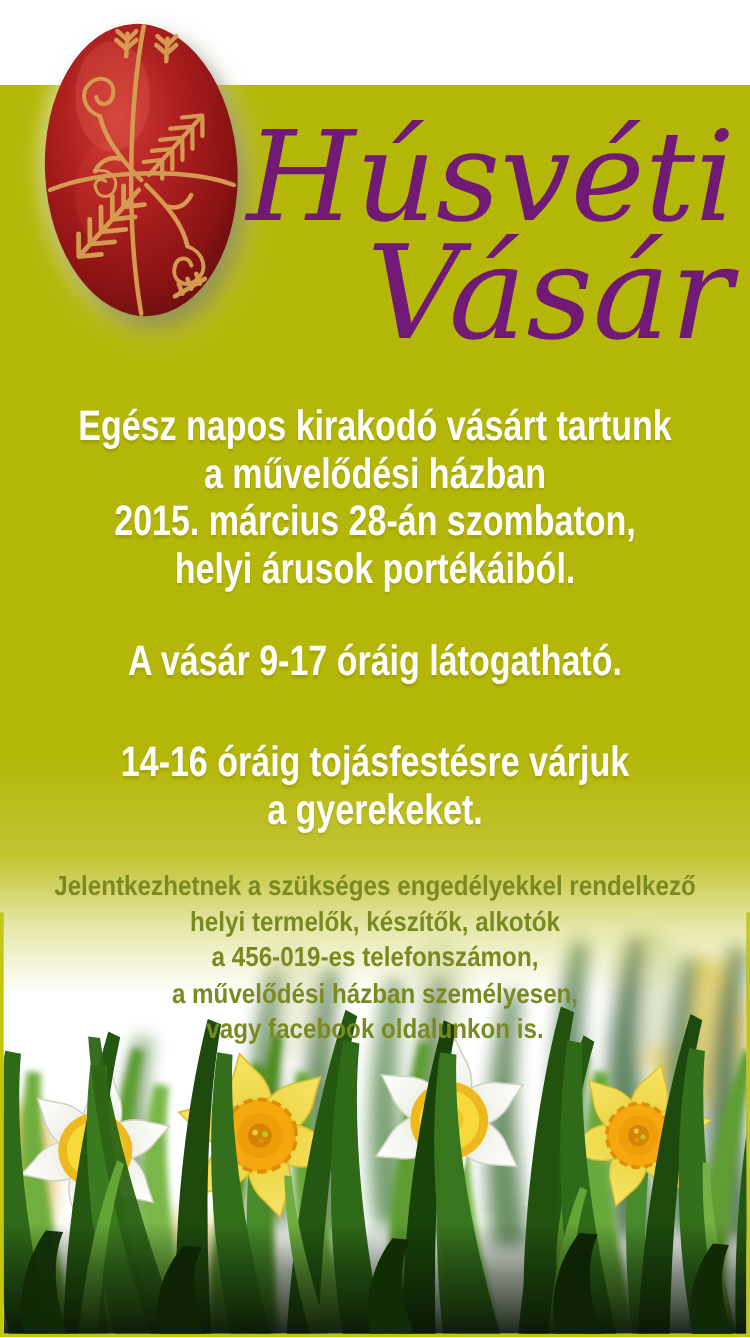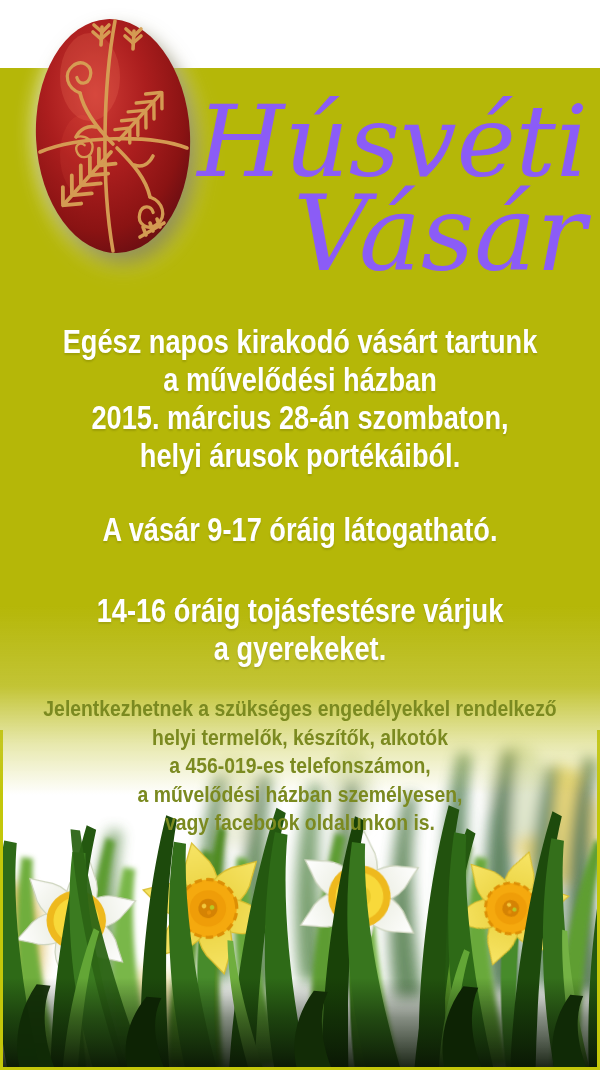--- a/index.html
+++ b/index.html
@@ -8,21 +8,21 @@
   .top-band{position:absolute;top:0;left:0;right:0;height:68px;background:#ffffff;z-index:2;}
   .olive{position:absolute;top:68px;left:0;right:0;height:727px;z-index:2;
          background:linear-gradient(180deg,#b5b708 0%,#b5b708 74%,
                     rgba(181,183,8,0.82) 85%,rgba(199,201,60,0.42) 93%,rgba(230,230,160,0) 100%);}
   .photo-wrap{position:absolute;left:0;right:0;bottom:0;height:340px;z-index:1;
               box-sizing:border-box;border-left:3px solid #c3c70a;border-right:3px solid #c3c70a;
               border-bottom:3px solid #c3c70a;background:#ffffff;}
   .photo-wrap svg{display:block;width:100%;height:100%;}
   .egg-wrap{position:absolute;left:30px;top:5px;width:166px;height:254px;z-index:3;
             filter:drop-shadow(7px 10px 9px rgba(70,65,15,.5)) drop-shadow(0 0 10px rgba(255,255,255,.85));}
-  .title{position:absolute;top:96px;right:12px;z-index:4;text-align:right;color:#8b5cf6;
+  .title{position:absolute;top:96px;right:12px;z-index:4;text-align:right;color:#701a75;
          font-family:"DejaVu Serif",serif;font-style:italic;font-weight:400;line-height:92px;}
   .title .t1{font-size:100px;}
   .title .t2{font-size:104px;padding-right:2px;}
   .block{position:absolute;left:0;width:600px;text-align:center;color:#ffffff;font-weight:bold;z-index:4;}
   .big{font-size:34px;line-height:38px;transform:scaleX(0.8);transform-origin:50% 0;
        text-shadow:0 2px 2px rgba(60,60,0,0.18);}
   .intro{top:322px;}
   .hours{top:510px;}
   .kids{top:591px;}
   .apply{top:695px;font-size:22px;line-height:28.5px;color:#7b8a20;font-weight:bold;

